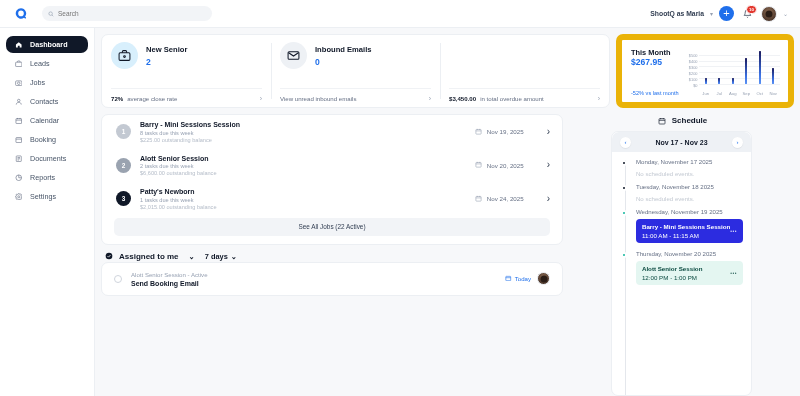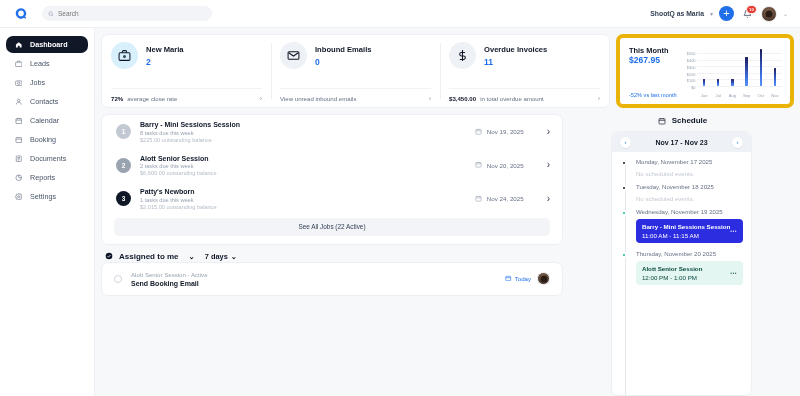--- a/index.html
+++ b/index.html
@@ -106,21 +106,21 @@
     margin-top: auto; border-top: 1px solid #f0f2f5;
     height: 19px; display: flex; align-items: center; gap: 4px;
     font-size: 6.1px; color: #667085;
   }
   .stat-foot b { color:#101828; font-weight:700; }
   .stat-foot .chev { margin-left: auto; color:#98a2b3; font-size: 7px; }
 
   
   .monthcard {
     width: 178px; flex: 0 0 178px; background:#fff;
-    border: 4px solid #eab308; border-radius: 7px;
+    border: 6px solid #eab308; border-radius: 7px;
     display: flex; padding: 8px 8px 6px 9px; gap: 4px;
   }
   .monthleft { width: 50px; flex: 0 0 50px; display:flex; flex-direction:column; }
   .m-title { font-size: 7.4px; font-weight: 700; color:#101828; }
   .m-val { font-size: 8.6px; font-weight: 700; color:#1f6feb; }
   .m-sub { font-size: 5.6px; color:#1f6feb; margin-top: auto; }
   .chartwrap { flex: 1; position: relative; min-width: 0; }
   .chart-grid { position:absolute; left:14px; right:0; top:2px; bottom:12px; }
   .gline { position:absolute; left:0; right:0; height:1px; background:#f0f2f5; }
   .ylab { position:absolute; right: calc(100% + 1.5px); transform: translateY(-50%); font-size: 3.9px; color:#98a2b3; white-space:nowrap; }
@@ -329,21 +329,21 @@
           <div class="stat">
             <div class="stat-top">
               <div class="stat-ic">
                 <svg width="13" height="13" viewBox="0 0 24 24" fill="none" stroke="#101828" stroke-width="1.9">
                     <rect x="2" y="7" width="20" height="14" rx="2"></rect>
                     <path d="M8 7V5a2 2 0 0 1 2-2h4a2 2 0 0 1 2 2v2"></path>
                     <circle cx="12" cy="14" r="1.6"></circle>
                   </svg>
               </div>
               <div>
-                <div class="stat-title">New Maria</div>
+                <div class="stat-title">New Senior</div>
                 <div class="stat-val">2</div>
               </div>
             </div>
             <div class="stat-foot">
               <b>72%</b>
               <span>average close rate</span>
               <span class="chev">›</span>
             </div>
           </div>
 
@@ -360,31 +360,20 @@
                 <div class="stat-val">0</div>
               </div>
             </div>
             <div class="stat-foot">
               <span>View unread inbound emails</span>
               <span class="chev">›</span>
             </div>
           </div>
 
           <div class="stat">
-            <div class="stat-top">
-              <div class="stat-ic grey">
-                <svg width="13" height="13" viewBox="0 0 24 24" fill="none" stroke="#101828" stroke-width="2">
-                    <path d="M12 2v20M16.5 6.5H10a3.2 3.2 0 0 0 0 6.4h4a3.2 3.2 0 0 1 0 6.4H7"></path>
-                  </svg>
-              </div>
-              <div>
-                <div class="stat-title">Overdue Invoices</div>
-                <div class="stat-val">11</div>
-              </div>
-            </div>
             <div class="stat-foot">
               <b>$3,450.00</b>
               <span>in total overdue amount</span>
               <span class="chev">›</span>
             </div>
           </div>
         </div>
 
         <div class="monthcard">
           <div class="monthleft">

